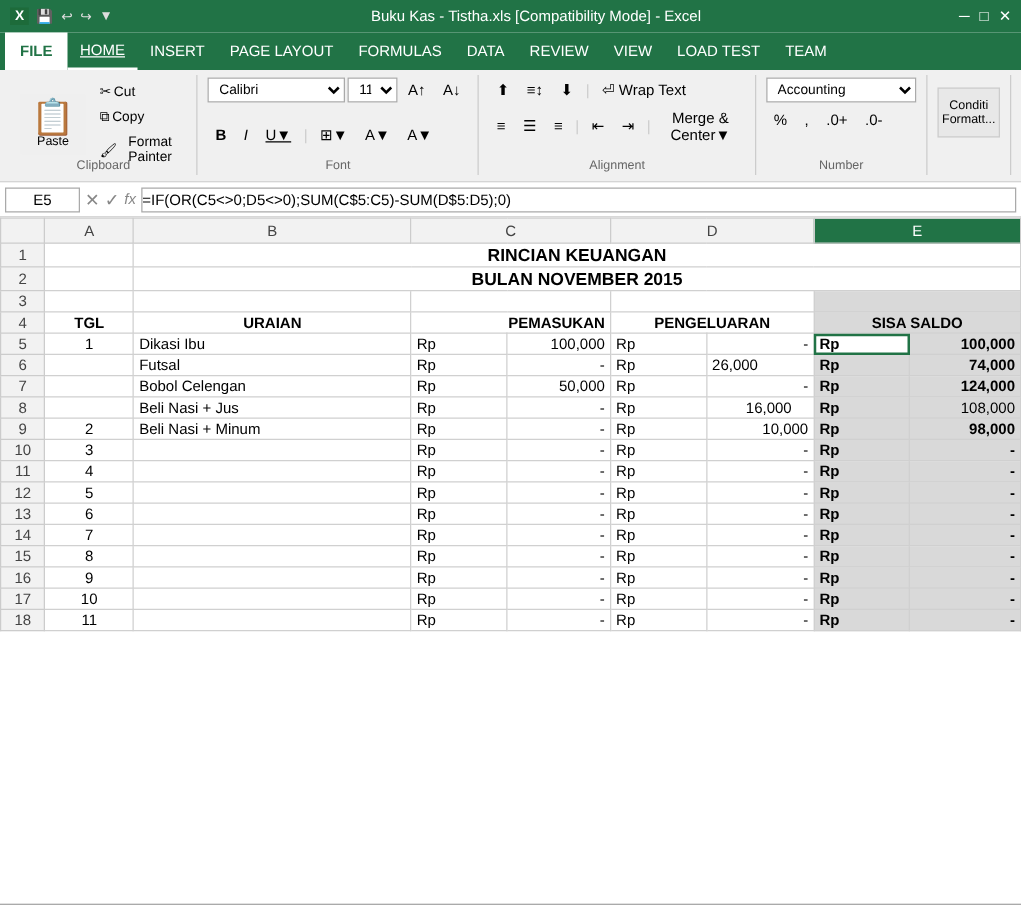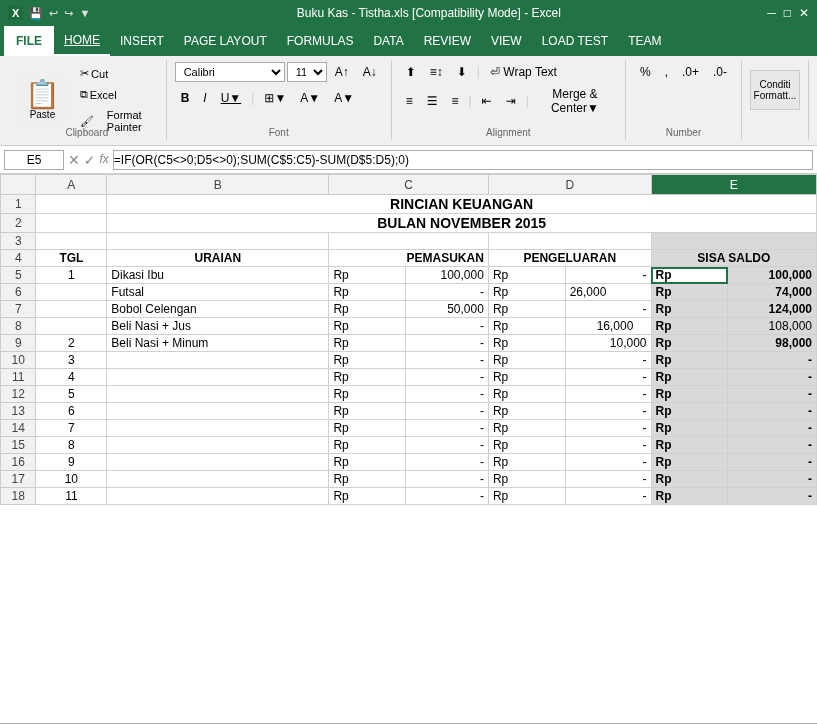--- a/index.html
+++ b/index.html
@@ -251,33 +251,33 @@
         <span style="font-size:28px;line-height:1;">📋</span>
         <span style="font-size:10px;">Paste</span>
       </button>
       <div style="display:flex;flex-direction:column;gap:2px;margin-left:4px;">
         <button class="ribbon-btn">
           <span>✂</span>
           <span style="font-size:11px;">Cut</span>
         </button>
         <button class="ribbon-btn">
           <span>⧉</span>
-          <span style="font-size:11px;">Excel</span>
+          <span style="font-size:11px;">Copy</span>
         </button>
         <button class="ribbon-btn">
           <span>🖌</span>
           <span style="font-size:11px;">Format Painter</span>
         </button>
       </div>
     </div>
     <span class="ribbon-group-label">Clipboard</span>
   </div>
 
   <div class="ribbon-group">
-    <div class="ribbon-row" style="margin-bottom:6px;">
+    <div class="ribbon-row" style="margin-bottom:16px;">
       <select class="font-dropdown">
         <option>Calibri</option>
       </select>
       <select class="size-dropdown">
         <option>11</option>
       </select>
       <button class="fmt-btn">A↑</button>
       <button class="fmt-btn">A↓</button>
     </div>
     <div class="ribbon-row">
@@ -312,20 +312,28 @@
       <button class="fmt-btn">⇥</button>
       <span style="color:#ccc;margin:0 2px;">|</span>
       <button class="fmt-btn">
         <span>Merge &amp; Center</span>▼
       </button>
     </div>
     <span class="ribbon-group-label">Alignment</span>
   </div>
 
   <div class="ribbon-group">
+    <div class="ribbon-row" style="margin-bottom:4px;">
+      <select class="number-dropdown">
+        <option>Accounting</option>
+        <option>General</option>
+        <option>Number</option>
+        <option>Currency</option>
+      </select>
+    </div>
     <div class="ribbon-row">
       <button class="fmt-btn">%</button>
       <button class="fmt-btn">,</button>
       <button class="fmt-btn">.0+</button>
       <button class="fmt-btn">.0-</button>
     </div>
     <span class="ribbon-group-label">Number</span>
   </div>
 
   <div class="ribbon-group">

